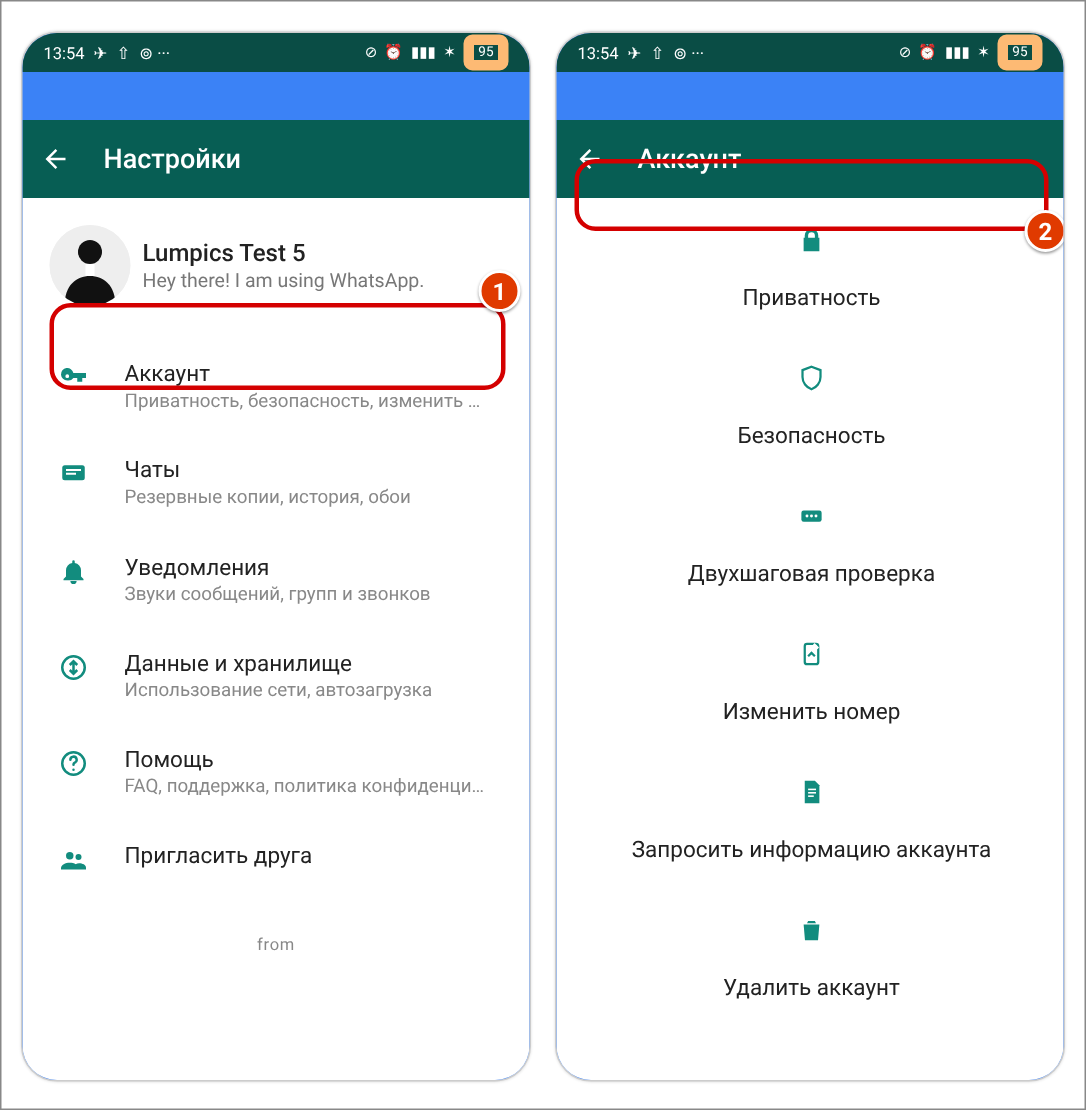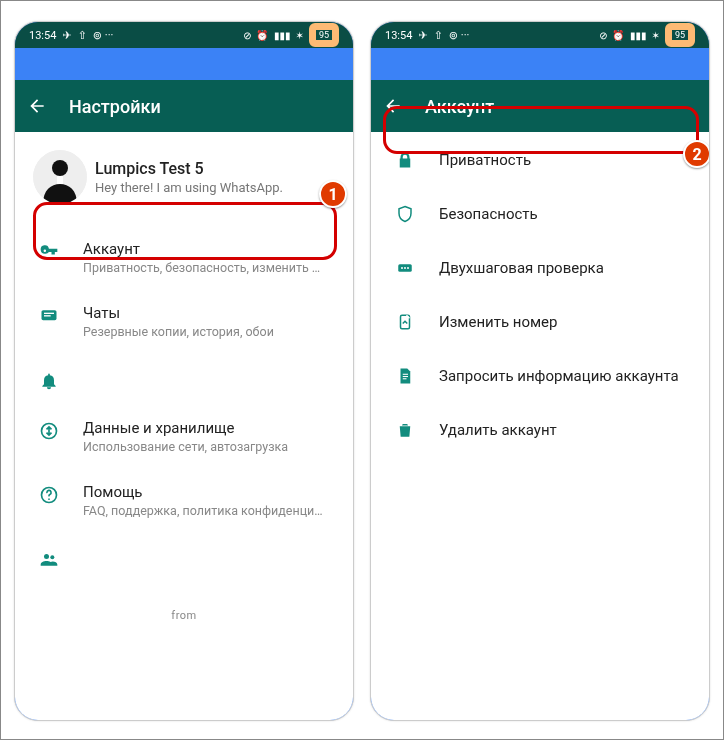--- a/index.html
+++ b/index.html
@@ -72,21 +72,21 @@
   .list { }
   .item {
     display:flex; gap:20px; align-items:flex-start;
     padding: 14px 18px 14px 20px;
     cursor:pointer;
     position:relative;
   }
   .item .icon-slot { width:28px; display:flex; justify-content:center; padding-top:2px; color:#128c7e; }
   .item-label { font-size:15px; color:#222; }
   .item-sub { font-size:12.5px; color:#888; margin-top:2px; line-height:1.3; max-width:240px; overflow:hidden; text-overflow:ellipsis; white-space:nowrap;}
-  .simple-item { padding: 17px 18px 17px 20px; align-items:flex-end;}
+  .simple-item { padding: 17px 18px 17px 20px; align-items:center;flex-direction:column;}
   .simple-item .item-label{ font-size:15px;}
   .footer {
     text-align:center; color:#888; font-size:11px;
     padding-top:26px; letter-spacing:.5px;
   }
   .footer .fb { font-size:13px; color:#555; letter-spacing:2px; font-weight:600; margin-top:4px;}
   
   .callout {
     position:absolute; border:3px solid #d40000; border-radius:14px;
     pointer-events:none;
@@ -169,20 +169,24 @@
             <div class="item-label">Чаты</div>
             <div class="item-sub">Резервные копии, история, обои</div>
           </div>
         </div>
         <div class="item">
           <div class="icon-slot">
             <svg width="20" height="20" viewBox="0 0 24 24" fill="#128c7e">
                 <path d="M12 22a2.5 2.5 0 0 0 2.5-2.5h-5A2.5 2.5 0 0 0 12 22zm6-6V11a6 6 0 0 0-5-5.9V4a1 1 0 1 0-2 0v1.1A6 6 0 0 0 6 11v5l-2 2v1h16v-1z"></path>
               </svg>
           </div>
+          <div>
+            <div class="item-label">Уведомления</div>
+            <div class="item-sub">Звуки сообщений, групп и звонков</div>
+          </div>
         </div>
         <div class="item">
           <div class="icon-slot">
             <svg width="20" height="20" viewBox="0 0 24 24" fill="none" stroke="#128c7e" stroke-width="2">
                 <circle cx="12" cy="12" r="9"></circle>
                 <path d="M12 7v10M9 10l3-3 3 3M9 14l3 3 3-3"></path>
               </svg>
           </div>
           <div>
             <div class="item-label">Данные и хранилище</div>
@@ -202,20 +206,23 @@
             <div class="item-sub">FAQ, поддержка, политика конфиденциальн...</div>
           </div>
         </div>
         <div class="item">
           <div class="icon-slot">
             <svg width="20" height="20" viewBox="0 0 24 24" fill="#128c7e">
                 <circle cx="9" cy="9" r="3"></circle>
                 <circle cx="16" cy="10" r="2.4"></circle>
                 <path d="M2 19c0-3 3.5-4.5 7-4.5s7 1.5 7 4.5v1H2zM15 19c0-1.4-.5-2.5-1.4-3.3 1-.4 2-.7 2.9-.7 2.6 0 5.5 1.2 5.5 3.5V20h-7z"></path>
               </svg>
+          </div>
+          <div>
+            <div class="item-label">Пригласить друга</div>
           </div>
         </div>
       </div>
 
       <div class="footer">
         <div>from</div>
       </div>
     </div>
 
     <div class="callout" style="left:18px; top:180px; width:304px; height:58px;"></div>

